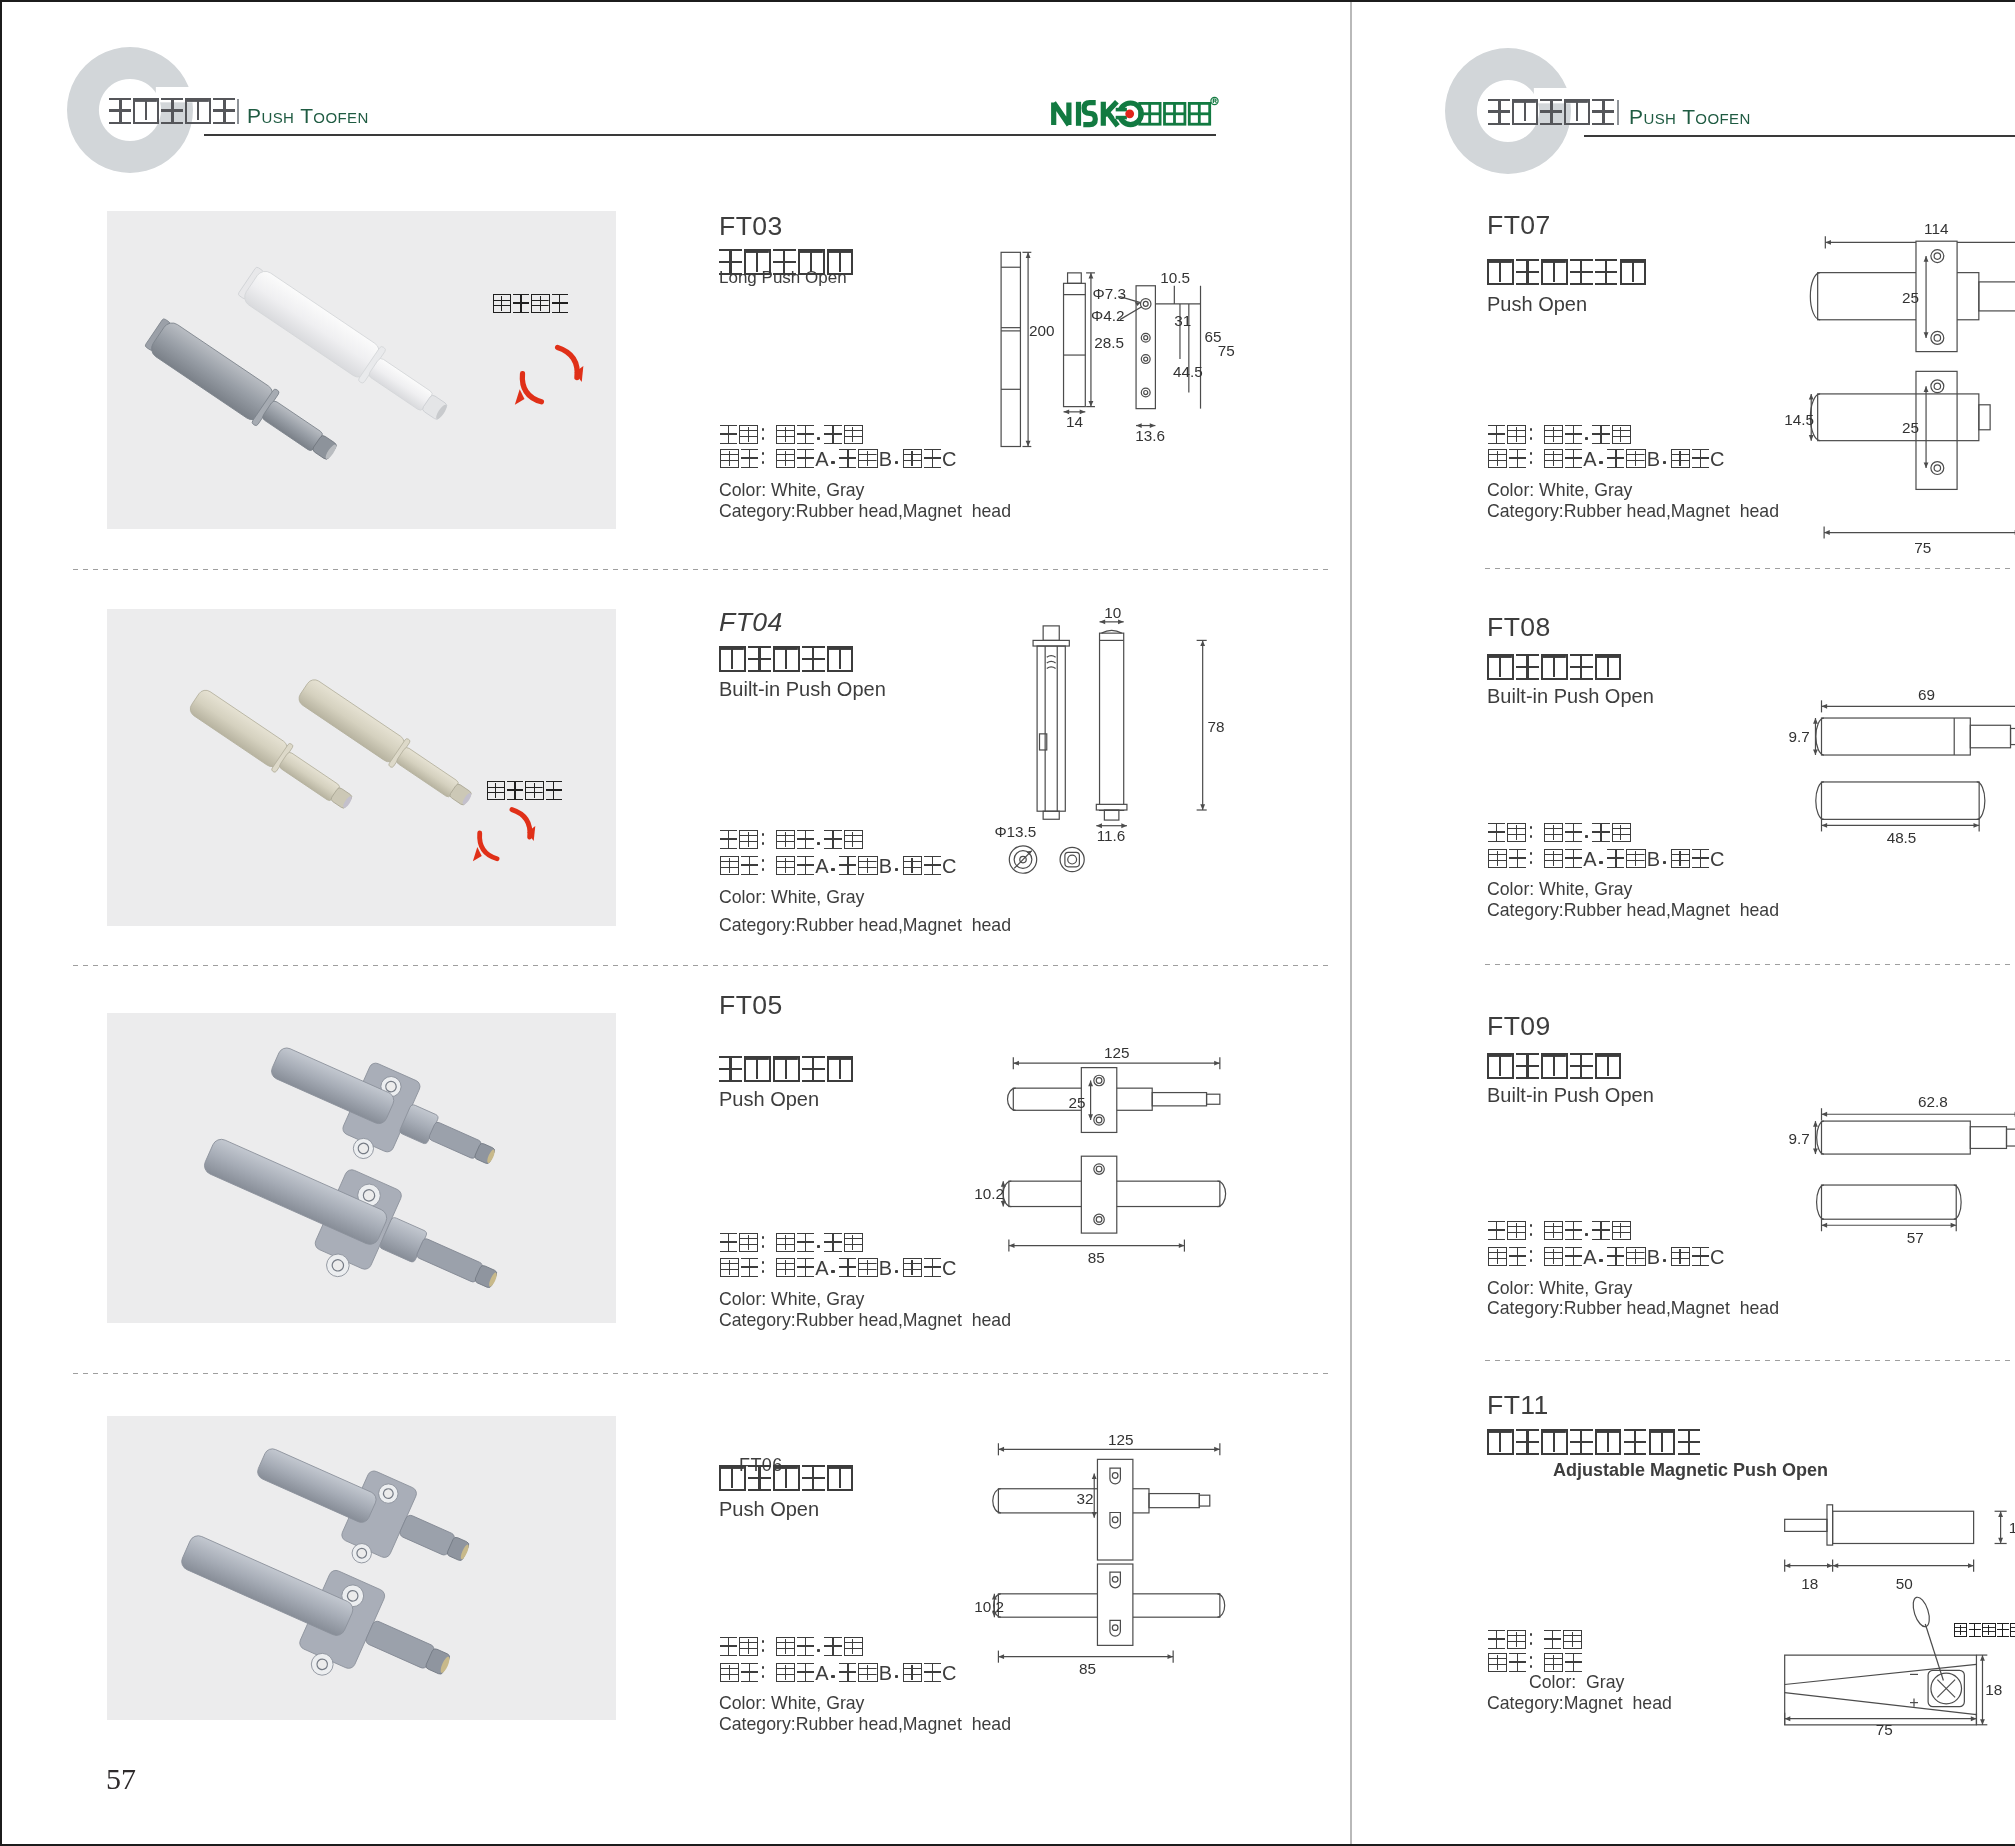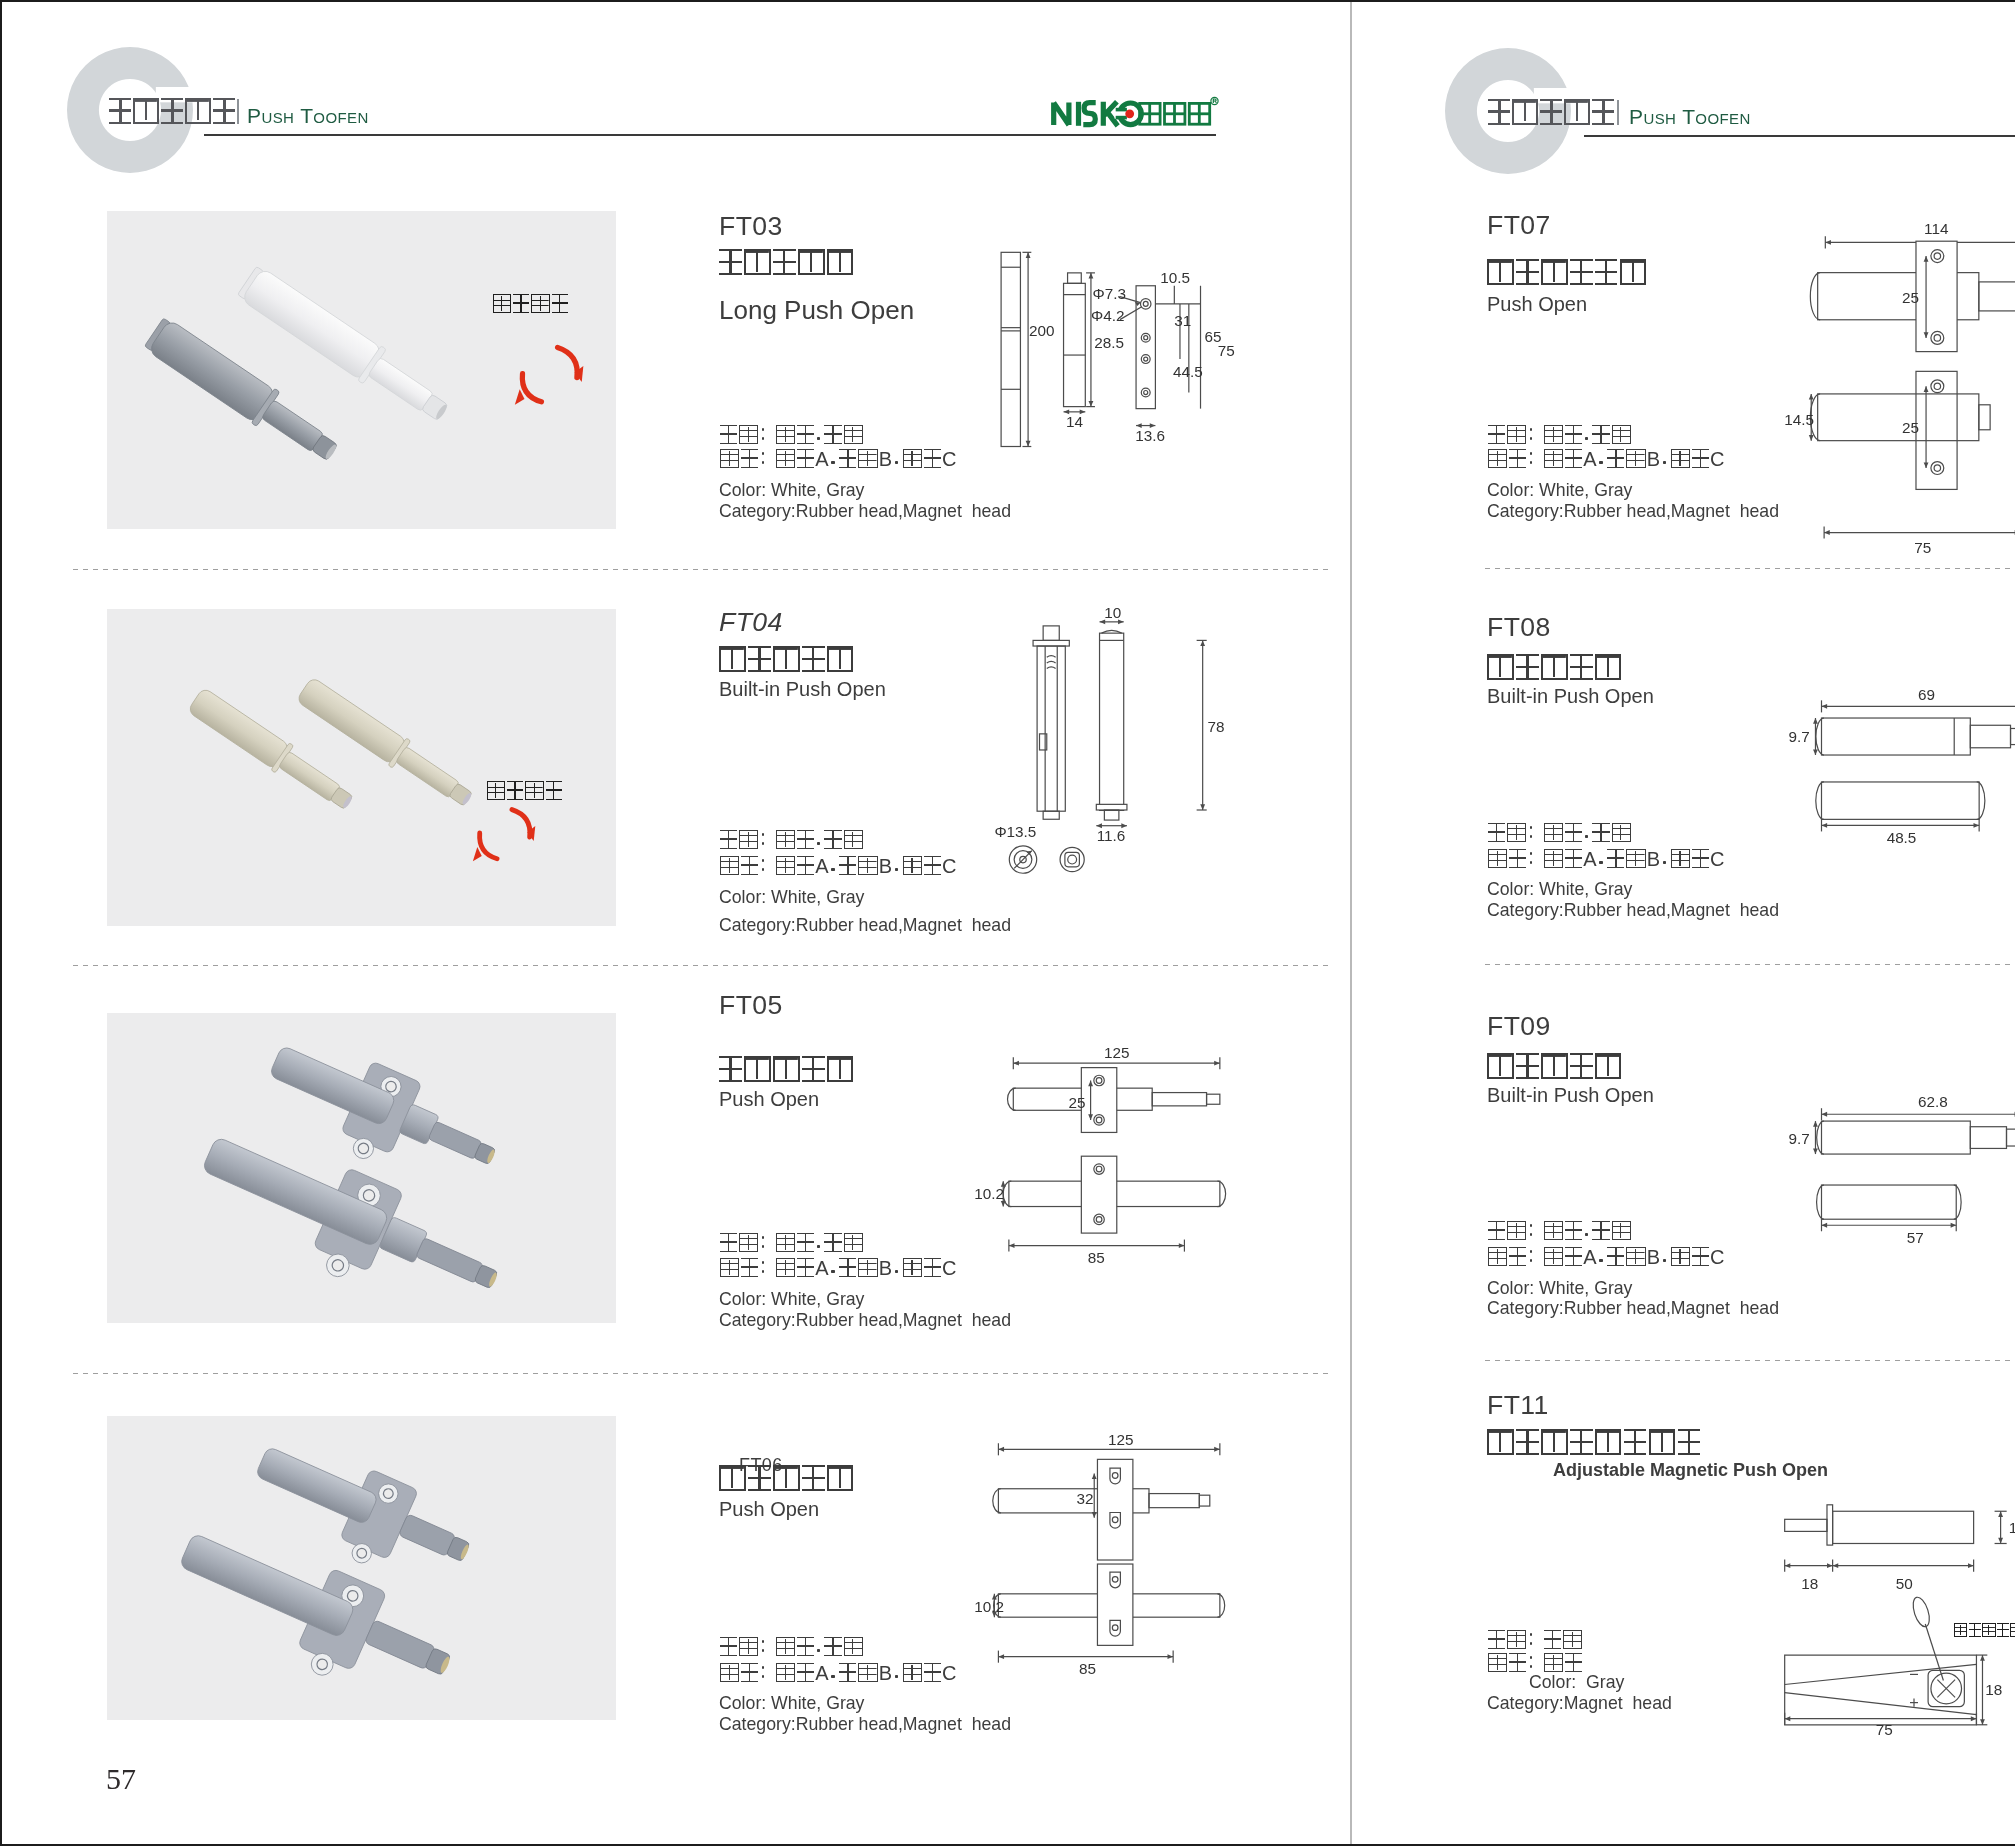--- a/index.html
+++ b/index.html
@@ -241,21 +241,21 @@
  <rect x="0" y="0" width="440" height="90" rx="22" fill="url(#gg4)" stroke="#8b919b" stroke-width="2"></rect>
  <rect x="498" y="14" width="165" height="62" rx="12" fill="#9ba1ab" stroke="#818792" stroke-width="2"></rect>
  <rect x="660" y="18" width="46" height="54" rx="9" fill="#8f959f" stroke="#737983" stroke-width="2"></rect>
  <ellipse cx="703" cy="45" rx="7" ry="22" fill="#c8b98a"></ellipse>
 </g>
 </svg>
 </div>
 
 <div class="txt" style="left:719px;top:211px;font-size:26.6px;letter-spacing:0.4px;">FT03</div>
 <div class="txt md" style="left:718px;top:249px;font-size:26px;color:#3c3c3c;"><span class="k"></span><span class="q"></span><span class="k"></span><span class="q"></span><span class="q"></span></div>
-<div class="txt" style="left:719px;top:295px;font-size:26px;">Long Push Open</div>
+<div class="txt" style="left:719px;top:268px;font-size:17px;">Long Push Open</div>
 <div class="txt" style="left:719px;top:424px;font-size:20px;letter-spacing:1.6px;"><span class="k"></span><span class="q"></span><span class="cl"></span> <span class="q"></span><span class="k"></span><span class="dn"></span><span class="k"></span><span class="q"></span></div>
 <div class="txt" style="left:719px;top:448px;font-size:20px;letter-spacing:1.6px;"><span class="q"></span><span class="k"></span><span class="cl"></span> <span class="q"></span><span class="k"></span>A<span class="dn"></span><span class="k"></span><span class="q"></span>B<span class="dn"></span><span class="q"></span><span class="k"></span>C</div>
 <div class="txt" style="left:719px;top:480px;font-size:17.7px;">Color: White, Gray</div>
 <div class="txt" style="left:719px;top:501px;font-size:17.7px;">Category:Rubber head,Magnet&nbsp; head</div>
 
 <div class="txt" style="left:719px;top:607px;font-size:26.6px;letter-spacing:0.4px;font-style:italic;">FT04</div>
 <div class="txt md" style="left:718px;top:646px;font-size:26px;color:#3c3c3c;"><span class="q"></span><span class="k"></span><span class="q"></span><span class="k"></span><span class="q"></span></div>
 <div class="txt" style="left:719px;top:678px;font-size:20px;">Built-in Push Open</div>
 <div class="txt" style="left:719px;top:829px;font-size:20px;letter-spacing:1.6px;"><span class="k"></span><span class="q"></span><span class="cl"></span> <span class="q"></span><span class="k"></span><span class="dn"></span><span class="k"></span><span class="q"></span></div>
 <div class="txt" style="left:719px;top:855px;font-size:20px;letter-spacing:1.6px;"><span class="q"></span><span class="k"></span><span class="cl"></span> <span class="q"></span><span class="k"></span>A<span class="dn"></span><span class="k"></span><span class="q"></span>B<span class="dn"></span><span class="q"></span><span class="k"></span>C</div>

